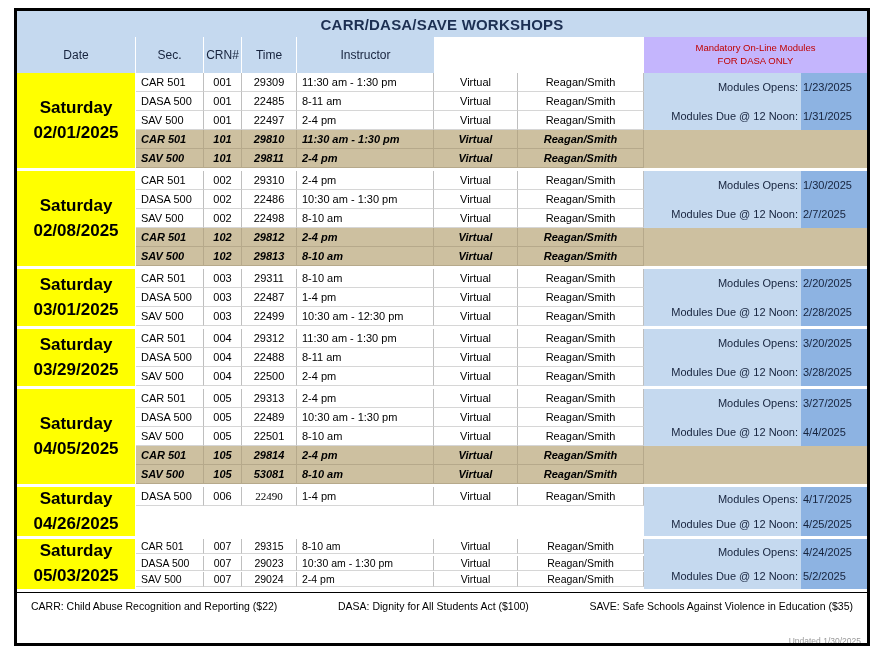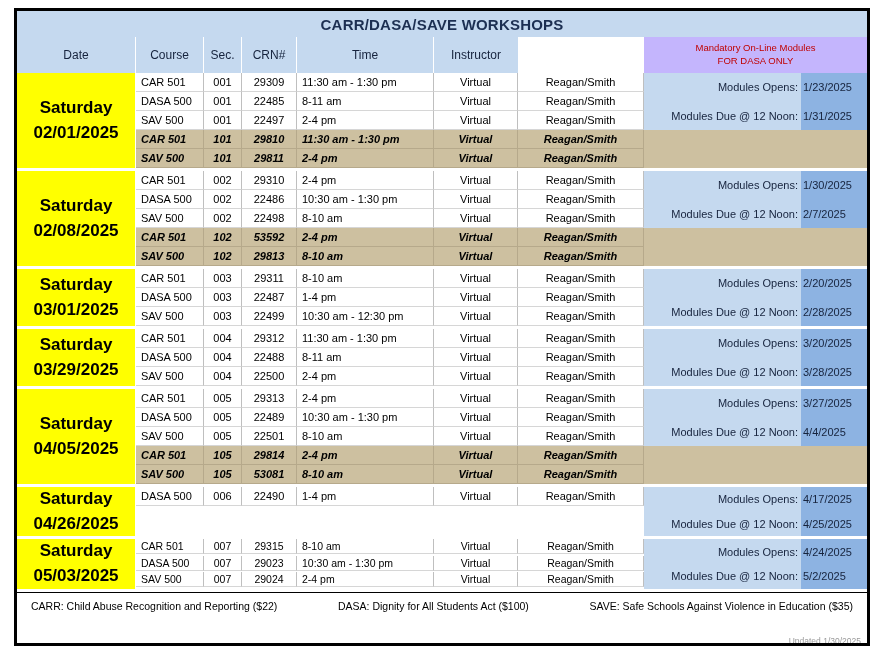--- a/index.html
+++ b/index.html
@@ -173,21 +173,20 @@
 </head>
 <body>
 
 <div id="frame">
   <div id="inner">
 
     <div class="title-band">CARR/DASA/SAVE WORKSHOPS</div>
 
     <div class="grid">
       <div class="hdr">Date</div>
-      <div class="hdr">Course</div>
       <div class="hdr">Sec.</div>
       <div class="hdr">CRN#</div>
       <div class="hdr">Time</div>
       <div class="hdr last">Instructor</div>
       <div class="hdr-mod">
         <span>Mandatory On-Line Modules</span>
         <span>FOR DASA ONLY</span>
       </div>
     </div>
 
@@ -253,21 +252,21 @@
           <div class="cell ctr" style="grid-area: 2 / 6;">Virtual</div>
           <div class="cell ctr" style="grid-area: 2 / 7;">Reagan/Smith</div>
           <div class="cell" style="grid-area: 3 / 2;">SAV 500</div>
           <div class="cell ctr" style="grid-area: 3 / 3;">002</div>
           <div class="cell ctr" style="grid-area: 3 / 4;">22498</div>
           <div class="cell" style="grid-area: 3 / 5;">8-10 am</div>
           <div class="cell ctr" style="grid-area: 3 / 6;">Virtual</div>
           <div class="cell ctr" style="grid-area: 3 / 7;">Reagan/Smith</div>
           <div class="cell ovf" style="grid-area: 4 / 2;">CAR 501</div>
           <div class="cell ctr ovf" style="grid-area: 4 / 3;">102</div>
-          <div class="cell ctr ovf" style="grid-area: 4 / 4;">53592</div>
+          <div class="cell ctr ovf" style="grid-area: 4 / 4;">29812</div>
           <div class="cell ovf" style="grid-area: 4 / 5;">2-4 pm</div>
           <div class="cell ctr ovf" style="grid-area: 4 / 6;">Virtual</div>
           <div class="cell ctr ovf" style="grid-area: 4 / 7;">Reagan/Smith</div>
           <div class="cell ovf" style="grid-area: 5 / 2;">SAV 500</div>
           <div class="cell ctr ovf" style="grid-area: 5 / 3;">102</div>
           <div class="cell ctr ovf" style="grid-area: 5 / 4; text-align: right;">29813</div>
           <div class="cell ovf" style="grid-area: 5 / 5;">8-10 am</div>
           <div class="cell ctr ovf" style="grid-area: 5 / 6;">Virtual</div>
           <div class="cell ctr ovf" style="grid-area: 5 / 7;">Reagan/Smith</div>
           <div class="mod-stack" style="grid-row: 1 / span 3;">
@@ -381,21 +380,21 @@
           </div>
           <div class="mod-blank-lab" style="grid-area: 4 / 8 / span 2 / span 2;"></div>
         </div>
         <div class="group">
           <div class="datecell" style="grid-row: 1 / span 1;">
             <span>Saturday</span>
             <span>04/26/2025</span>
           </div>
           <div class="cell" style="grid-area: 1 / 2;">DASA 500</div>
           <div class="cell ctr" style="grid-area: 1 / 3;">006</div>
-          <div class="cell ctr" style="grid-area: 1 / 4;">22490</div>
+          <div class="cell ctr" style="grid-area: 1 / 4; font-family: Liberation Serif, serif;">22490</div>
           <div class="cell" style="grid-area: 1 / 5;">1-4 pm</div>
           <div class="cell ctr" style="grid-area: 1 / 6;">Virtual</div>
           <div class="cell ctr" style="grid-area: 1 / 7;">Reagan/Smith</div>
           <div class="mod-stack" style="grid-row: 1 / span 1; font-size: 10.5px;">
             <div class="mod-lab">Modules Opens:</div>
             <div class="mod-val">4/17/2025</div>
             <div class="mod-lab">Modules Due @ 12 Noon:</div>
             <div class="mod-val">4/25/2025</div>
           </div>
         </div>

